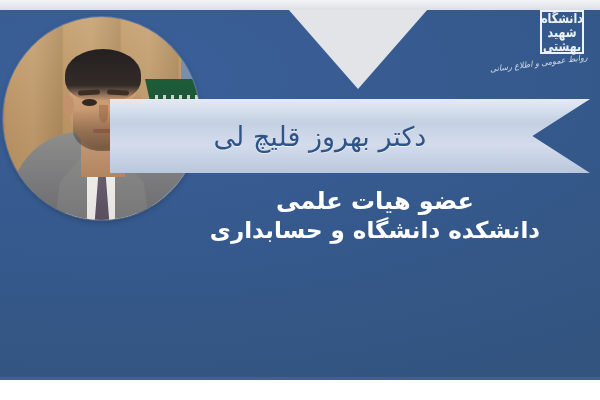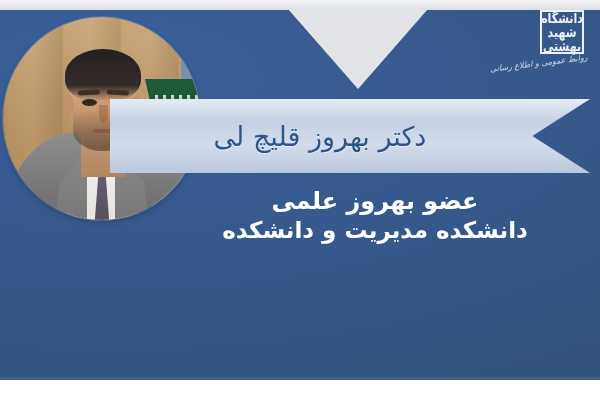--- a/index.html
+++ b/index.html
@@ -308,22 +308,22 @@
       <div class="mouth"></div>
     </div>
   </div>
 
   <div class="name-banner">
     <span class="sheen"></span>
     <span class="name-text">دکتر بهروز قلیچ لی</span>
   </div>
 
   <div class="subtitle-block">
-    <div class="subtitle-line1">عضو بهروز علمی</div>
-    <div class="subtitle-line2">دانشکده مدیریت و دانشکده</div>
+    <div class="subtitle-line1">عضو هیات علمی</div>
+    <div class="subtitle-line2">دانشکده دانشگاه و حسابداری</div>
   </div>
 
   <div class="logo-wrap">
     <div class="logo-mark">
       <div class="glyphs">
         <div>دانشگاه</div>
         <div>شهید</div>
         <div>بهشتی</div>
       </div>
     </div>

